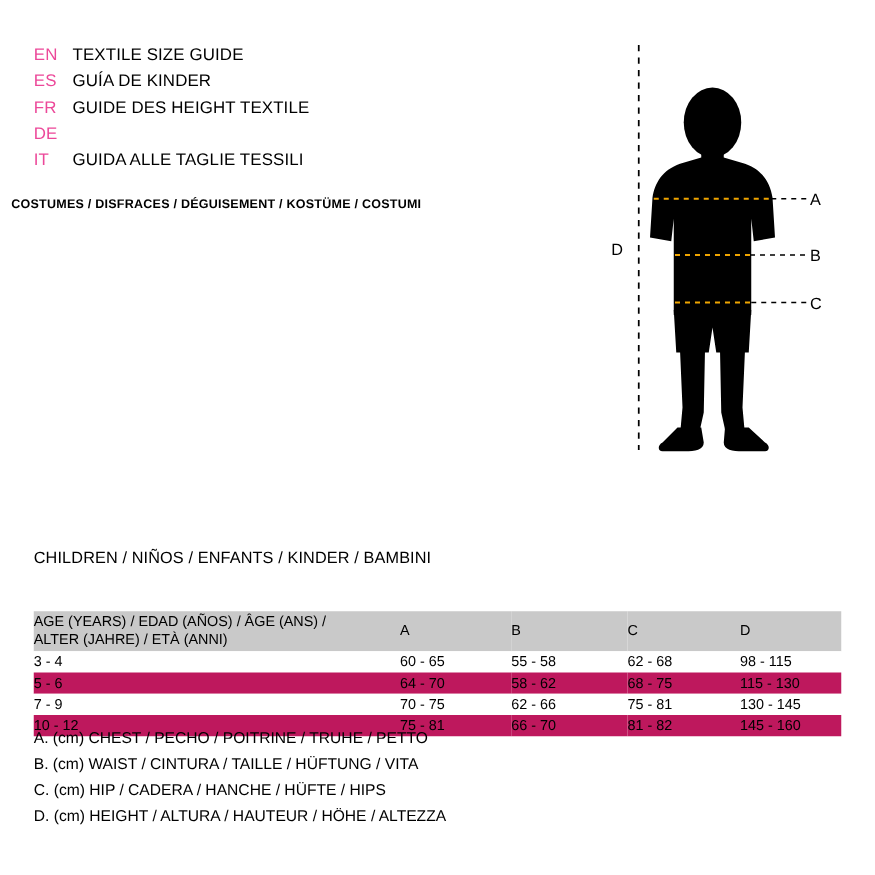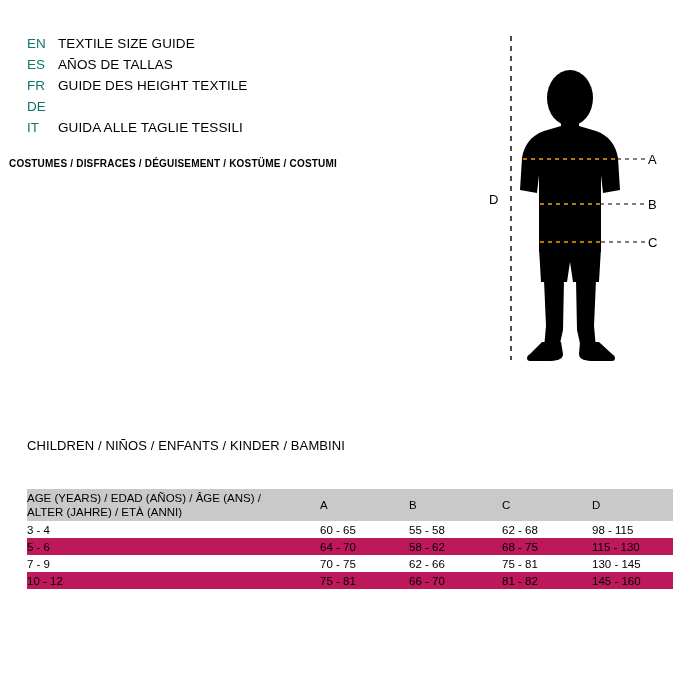--- a/index.html
+++ b/index.html
@@ -28,21 +28,21 @@
   .lang-row {
     display: flex;
     align-items: baseline;
     height: 21px;
     font-size: 13.5px;
     letter-spacing: .1px;
   }
   .lang-code {
     width: 31px;
     flex: 0 0 31px;
-    color: #0f766e;
+    color: #ec4899;
   }
   .lang-text { color: #000; }
 
   .costumes-line {
     position: absolute;
     left: 9px;
     top: 158px;
     font-size: 10px;
     font-weight: bold;
     letter-spacing: .2px;
@@ -110,21 +110,21 @@
 
 <div class="page">
 
   <div class="lang-block">
     <div class="lang-row">
       <span class="lang-code">EN</span>
       <span class="lang-text">TEXTILE SIZE GUIDE</span>
     </div>
     <div class="lang-row">
       <span class="lang-code">ES</span>
-      <span class="lang-text">AÑOS DE TALLAS</span>
+      <span class="lang-text">GUÍA DE KINDER</span>
     </div>
     <div class="lang-row">
       <span class="lang-code">FR</span>
       <span class="lang-text">GUIDE DES HEIGHT TEXTILE</span>
     </div>
     <div class="lang-row">
       <span class="lang-code">DE</span>
     </div>
     <div class="lang-row">
       <span class="lang-code">IT</span>
@@ -217,14 +217,20 @@
       <tr class="data-row row-alt">
         <td>10 - 12</td>
         <td>75 - 81</td>
         <td>66 - 70</td>
         <td>81 - 82</td>
         <td>145 - 160</td>
       </tr>
     </tbody>
   </table>
 
+  <div class="legend">
+    <div>A. (cm) CHEST / PECHO / POITRINE / TRUHE / PETTO</div>
+    <div>B. (cm) WAIST / CINTURA / TAILLE / HÜFTUNG / VITA</div>
+    <div>C. (cm) HIP / CADERA / HANCHE / HÜFTE / HIPS</div>
+    <div>D. (cm) HEIGHT / ALTURA / HAUTEUR / HÖHE / ALTEZZA</div>
+  </div>
 
 </div>
 
 </body></html>

